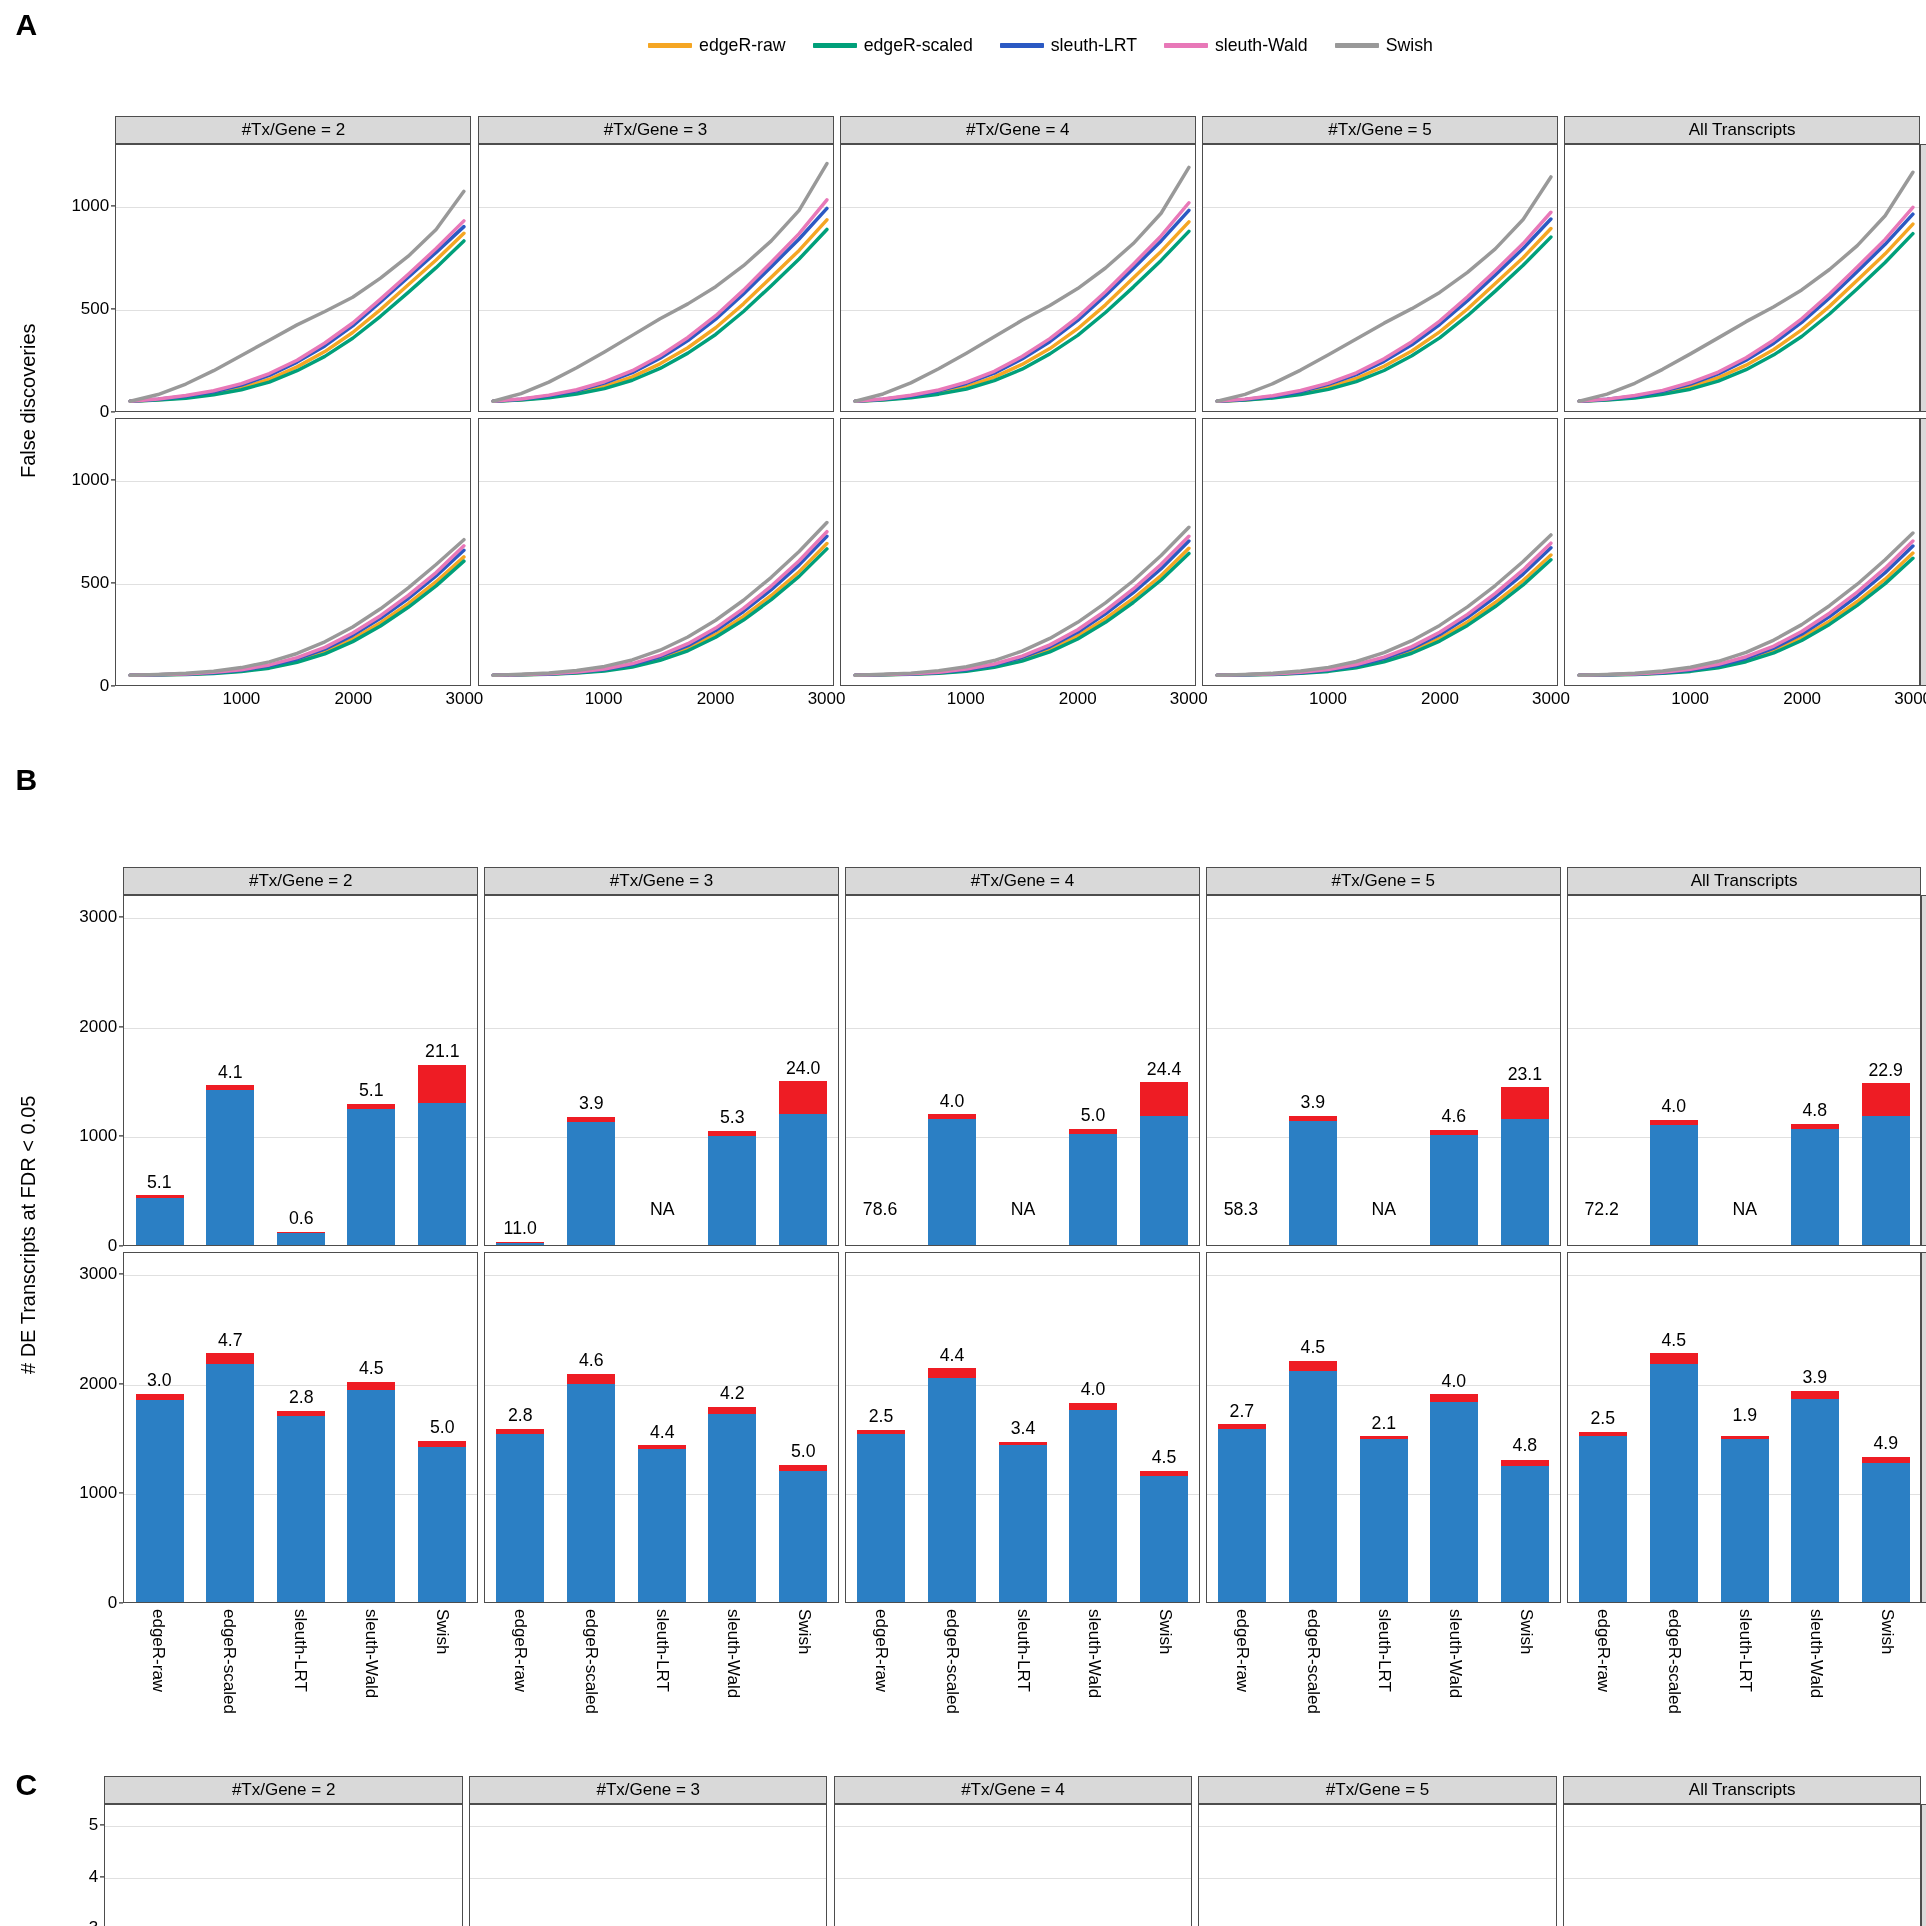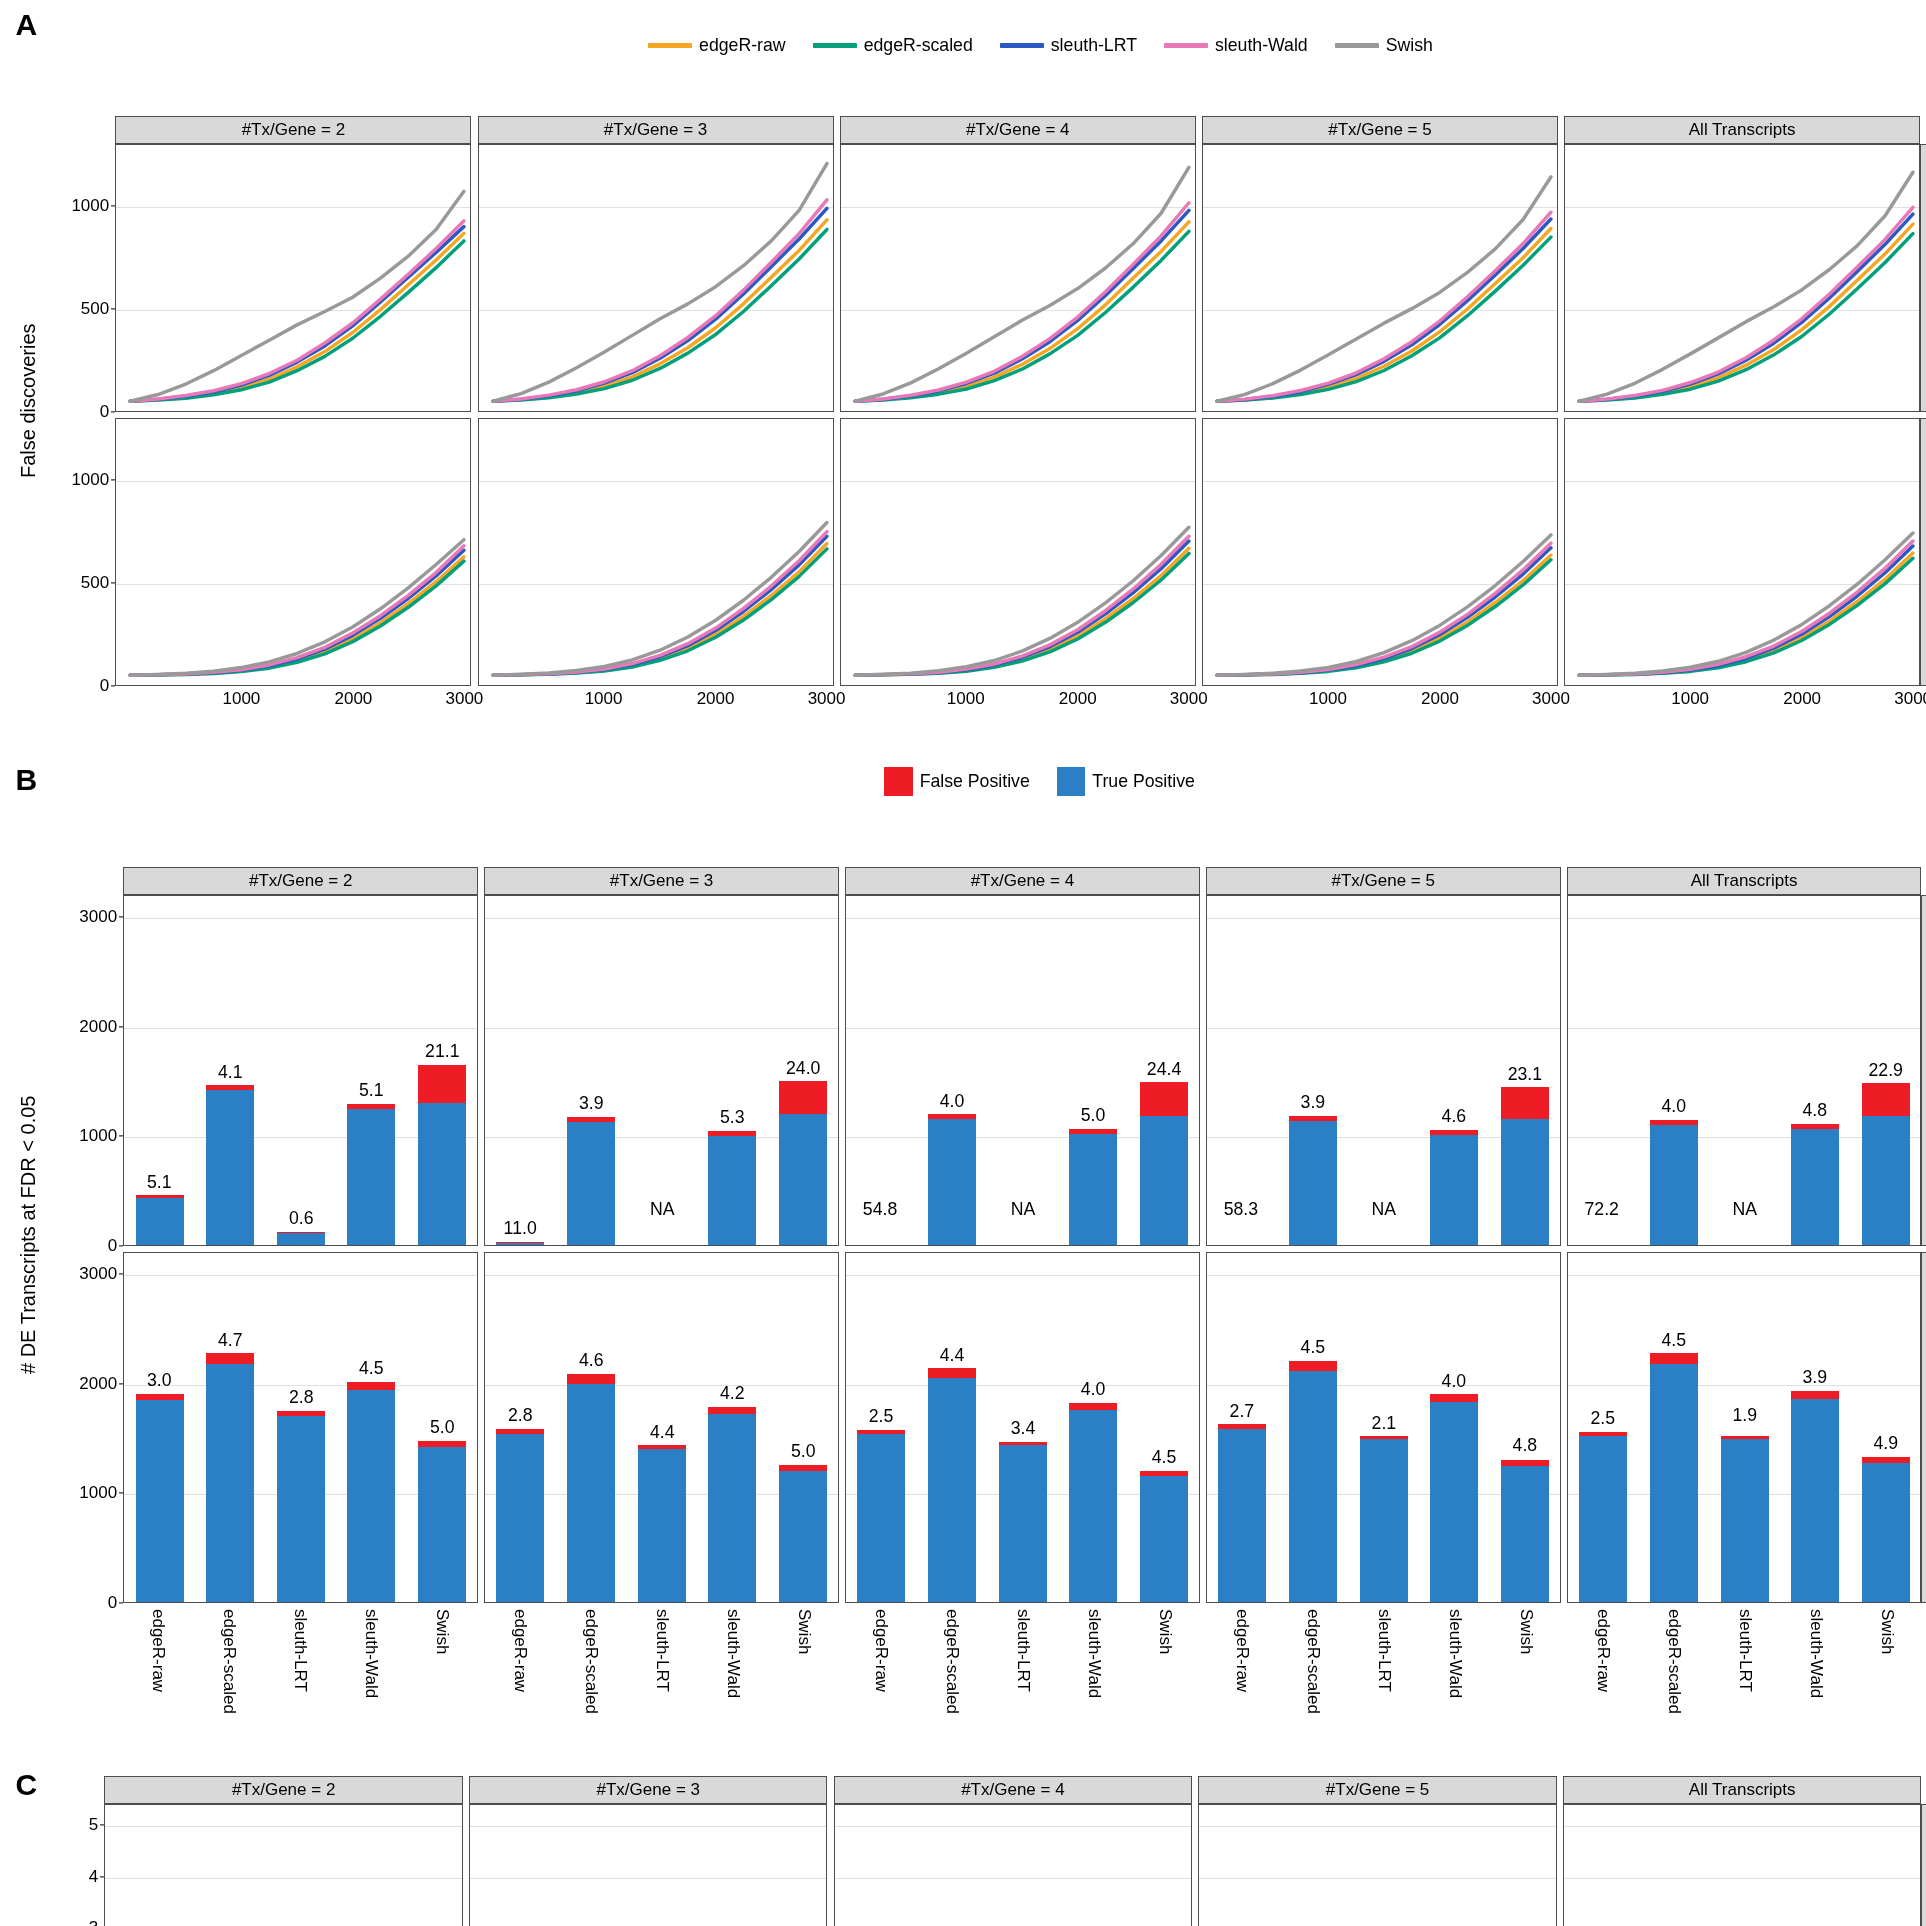--- a/index.html
+++ b/index.html
@@ -371,30 +371,20 @@
             <div class="xtick" style="left:126px;top:3.1px;">1000</div>
             <div class="xtick" style="left:238px;top:3.1px;">2000</div>
             <div class="xtick" style="left:349px;top:3.1px;">3000</div>
           </div>
         </div>
       </div>
     </div>
 
   <div class="panel-letter" style="left:15.4px; top:763px;">B</div>
 
-  <div class="legend" id="legend-b" style="position:absolute; left:616px; top:767px; width:847px;">
-      <div class="legend-item">
-        <div class="legend-swatch" style="background:#EE1C24;"></div>
-        <div class="legend-label">False Positive</div>
-      </div>
-      <div class="legend-item">
-        <div class="legend-swatch" style="background:#2B7FC4;"></div>
-        <div class="legend-label">True Positive</div>
-      </div>
-    </div>
 
   <div class="block" id="block-b" style="left:15.4px; top:867px; width:1934px; height:898px;">
       <div class="ylab" style="width:27px;height:736px;"># DE Transcripts at FDR &lt; 0.05</div>
       <div style="display:flex;flex-direction:column;width:1907px;">
         <div style="display:flex;flex-direction:row;margin-left:81px;height:28px;">
           <div class="facet-strip" style="width:355px;margin-right:6.2px;">#Tx/Gene = 2</div>
           <div class="facet-strip" style="width:355px;margin-right:6.2px;">#Tx/Gene = 3</div>
           <div class="facet-strip" style="width:355px;margin-right:6.2px;">#Tx/Gene = 4</div>
           <div class="facet-strip" style="width:355px;margin-right:6.2px;">#Tx/Gene = 5</div>
           <div class="facet-strip" style="width:355px;">All Transcripts</div>
@@ -464,21 +454,21 @@
             <div class="bar" style="left:294px;width:48px;height:164px;">
               <div class="tp" style="height:131px;"></div>
               <div class="fp" style="bottom:131px;height:33px;"></div>
             </div>
             <div class="bar-label" style="left:318px;top:162px;">24.0</div>
           </div>
           <div class="panel" style="width:355px;height:351px;margin-right:6.2px;">
             <div class="gridline-h major" style="top:241px;"></div>
             <div class="gridline-h major" style="top:132px;"></div>
             <div class="gridline-h major" style="top:22px;"></div>
-            <div class="bar-label" style="left:34px;top:303px;">54.8</div>
+            <div class="bar-label" style="left:34px;top:303px;">78.6</div>
             <div class="bar" style="left:82px;width:48px;height:130px;">
               <div class="tp" style="height:126px;"></div>
               <div class="fp" style="bottom:126px;height:4.9px;"></div>
             </div>
             <div class="bar-label" style="left:106px;top:195px;">4.0</div>
             <div class="bar-label" style="left:177px;top:303px;">NA</div>
             <div class="bar" style="left:223px;width:48px;height:117px;">
               <div class="tp" style="height:111px;"></div>
               <div class="fp" style="bottom:111px;height:5.5px;"></div>
             </div>

